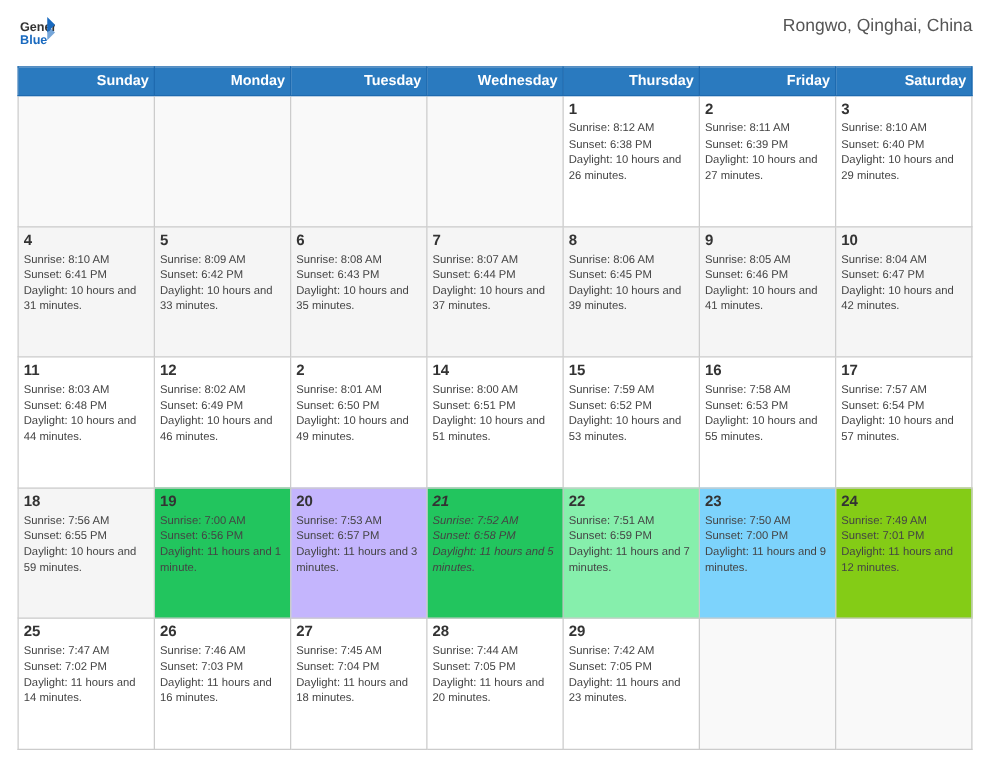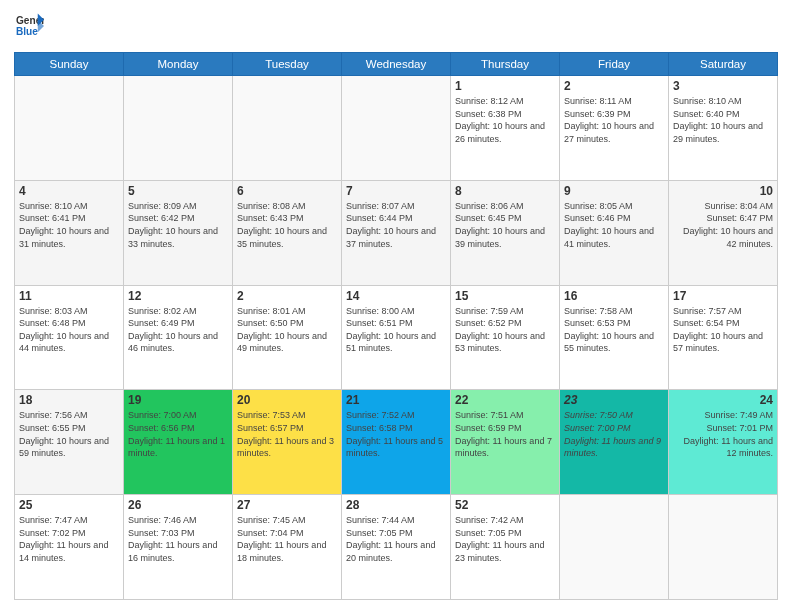--- a/index.html
+++ b/index.html
@@ -50,24 +50,24 @@
       flex: 1;
       border: 1px solid #ccc;
       border-collapse: collapse;
       width: 100%;
       table-layout: fixed;
     }
     .calendar th {
       background: #2a7abf;
       color: #fff;
       font-size: 11.5px;
-      font-weight: normal;
+      font-weight: bold;
       padding: 5px 4px;
       border: 1px solid #1e6aaf;
-      text-align: center;
+      text-align: right;
     }
     .calendar td {
       border: 1px solid #ccc;
       vertical-align: top;
       padding: 3px 4px;
       font-size: 9.5px;
       color: #333;
       background: #fff;
       height: 88px;
     }
@@ -99,20 +99,21 @@
       <div>
         <svg class="logo-icon" viewBox="0 0 36 36">
           <text x="0" y="16" font-size="13" font-weight="bold" fill="#333">General</text>
           <text x="0" y="30" font-size="13" font-weight="bold" fill="#1a6abf">Blue</text>
           <polygon points="28,2 36,10 28,18" fill="#1a6abf"></polygon>
           <polygon points="28,10 36,18 28,26" fill="#1a6abf" opacity="0.6"></polygon>
         </svg>
       </div>
     </div>
     <div class="title-block">
+      <div class="location">Rongwo, Qinghai, China</div>
     </div>
   </div>
 
   <table class="calendar">
     <thead>
       <tr>
         <th>Sunday</th>
         <th>Monday</th>
         <th>Tuesday</th>
         <th>Wednesday</th>
@@ -185,21 +186,21 @@
 Daylight: 10 hours
 and 39 minutes.</div>
           </td>
           <td style="background: rgb(245, 245, 245);">
             <span class="day-number">9</span>
             <div class="day-info">Sunrise: 8:05 AM
 Sunset: 6:46 PM
 Daylight: 10 hours
 and 41 minutes.</div>
           </td>
-          <td style="background: rgb(245, 245, 245); text-align: right;">
+          <td style="background: rgb(245, 245, 245);">
             <span class="day-number">10</span>
             <div class="day-info">Sunrise: 8:04 AM
 Sunset: 6:47 PM
 Daylight: 10 hours
 and 42 minutes.</div>
           </td>
         </tr>
         <tr>
           <td>
             <span class="day-number">11</span>
@@ -259,49 +260,49 @@
 Daylight: 10 hours
 and 59 minutes.</div>
           </td>
           <td style="background: #22c55e;">
             <span class="day-number">19</span>
             <div class="day-info">Sunrise: 7:00 AM
 Sunset: 6:56 PM
 Daylight: 11 hours
 and 1 minute.</div>
           </td>
-          <td style="background: #fde047;">
+          <td style="background: #c4b5fd;">
             <span class="day-number">20</span>
             <div class="day-info">Sunrise: 7:53 AM
 Sunset: 6:57 PM
 Daylight: 11 hours
 and 3 minutes.</div>
           </td>
-          <td style="background: #0ea5e9;">
+          <td style="background: #22c55e; font-style: italic;">
             <span class="day-number">21</span>
             <div class="day-info">Sunrise: 7:52 AM
 Sunset: 6:58 PM
 Daylight: 11 hours
 and 5 minutes.</div>
           </td>
           <td style="background: #86efac;">
             <span class="day-number">22</span>
             <div class="day-info">Sunrise: 7:51 AM
 Sunset: 6:59 PM
 Daylight: 11 hours
 and 7 minutes.</div>
           </td>
-          <td style="background: #14b8a6; font-style: italic;">
+          <td style="background: #7dd3fc;">
             <span class="day-number">23</span>
             <div class="day-info">Sunrise: 7:50 AM
 Sunset: 7:00 PM
 Daylight: 11 hours
 and 9 minutes.</div>
           </td>
-          <td style="background: #5eead4; text-align: right;">
+          <td style="background: #84cc16;">
             <span class="day-number">24</span>
             <div class="day-info">Sunrise: 7:49 AM
 Sunset: 7:01 PM
 Daylight: 11 hours
 and 12 minutes.</div>
           </td>
         </tr>
         <tr>
           <td>
             <span class="day-number">25</span>
@@ -325,21 +326,21 @@
 and 18 minutes.</div>
           </td>
           <td>
             <span class="day-number">28</span>
             <div class="day-info">Sunrise: 7:44 AM
 Sunset: 7:05 PM
 Daylight: 11 hours
 and 20 minutes.</div>
           </td>
           <td>
-            <span class="day-number">52</span>
+            <span class="day-number">29</span>
             <div class="day-info">Sunrise: 7:42 AM
 Sunset: 7:05 PM
 Daylight: 11 hours
 and 23 minutes.</div>
           </td>
           <td class="empty" style="background: rgb(249, 249, 249);"></td>
           <td class="empty" style="background: rgb(249, 249, 249);"></td>
         </tr>
       </tbody>
   </table>

